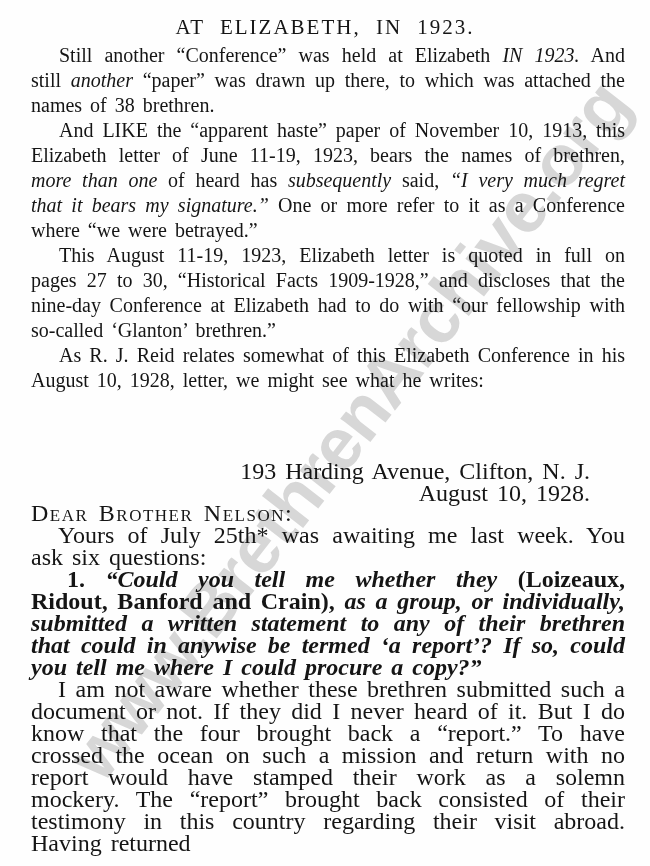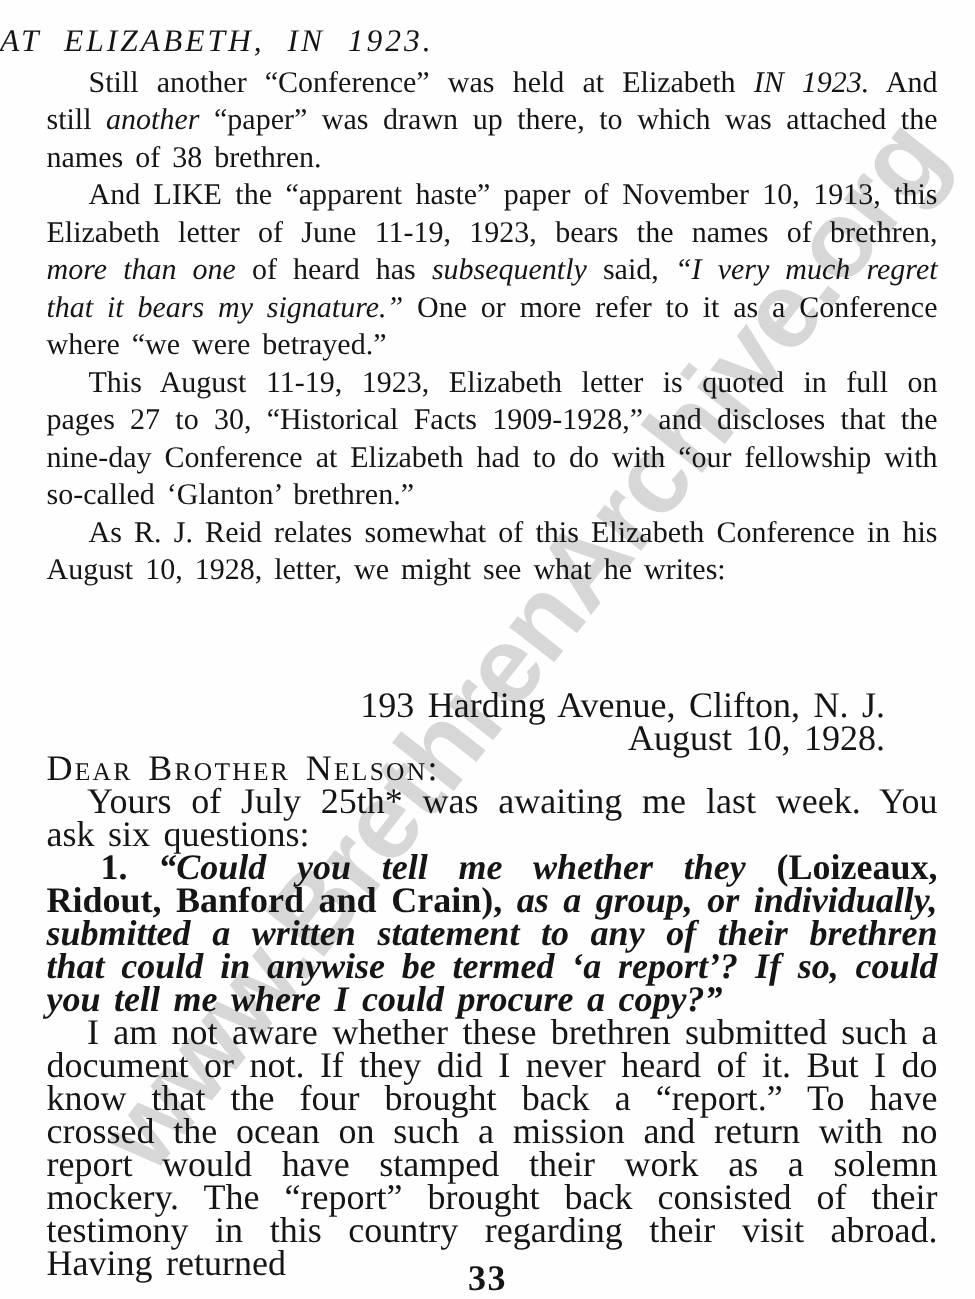--- a/index.html
+++ b/index.html
@@ -24,22 +24,21 @@
     font-size: 72px;
     letter-spacing: -1px;
     color: rgba(60, 60, 60, 0.20);
     z-index: 0;
     user-select: none;
   }
   .content { position: absolute; inset: 0; z-index: 1; }
   .title {
     position: absolute;
     top: 15px; left: 0; width: 100%;
-    text-align: left;
-    font-style: italic;
+    text-align: center;
     font-size: 21px;
     letter-spacing: 2px;
     word-spacing: 8px;
   }
   .body-paras {
     position: absolute;
     top: 43px; left: 31px; width: 594px;
     font-size: 20px;
     line-height: 25px;
     text-align: justify;
@@ -105,15 +104,14 @@
     <div class="letter">
       <div class="addr">193 Harding Avenue, Clifton, N. J.</div>
       <div class="addr">August 10, 1928.</div>
       <div class="salutation">Dear Brother Nelson:</div>
       <div class="letter-paras">
           <p class="para"><span>Yours of July 25th* was awaiting me last week. You ask six questions:</span></p>
           <p class="para question"><span>1. </span><em>“Could you tell me whether they</em><span> (Loizeaux, Ridout, Banford and Crain), </span><em>as a group, or individually, submitted a written statement to any of their brethren that could in anywise be termed ‘a report’? If so, could you tell me where I could procure a copy?”</em></p>
           <p class="para"><span>I am not aware whether these brethren submitted such a document or not. If they did I never heard of it. But I do know that the four brought back a “report.” To have crossed the ocean on such a mission and return with no report would have stamped their work as a solemn mockery. The “report” brought back consisted of their testimony in this country regarding their visit abroad. Having returned</span></p>
         </div>
     </div>
-    <div class="page-number">33</div>
   </div>
 </div>
 
 </body></html>

